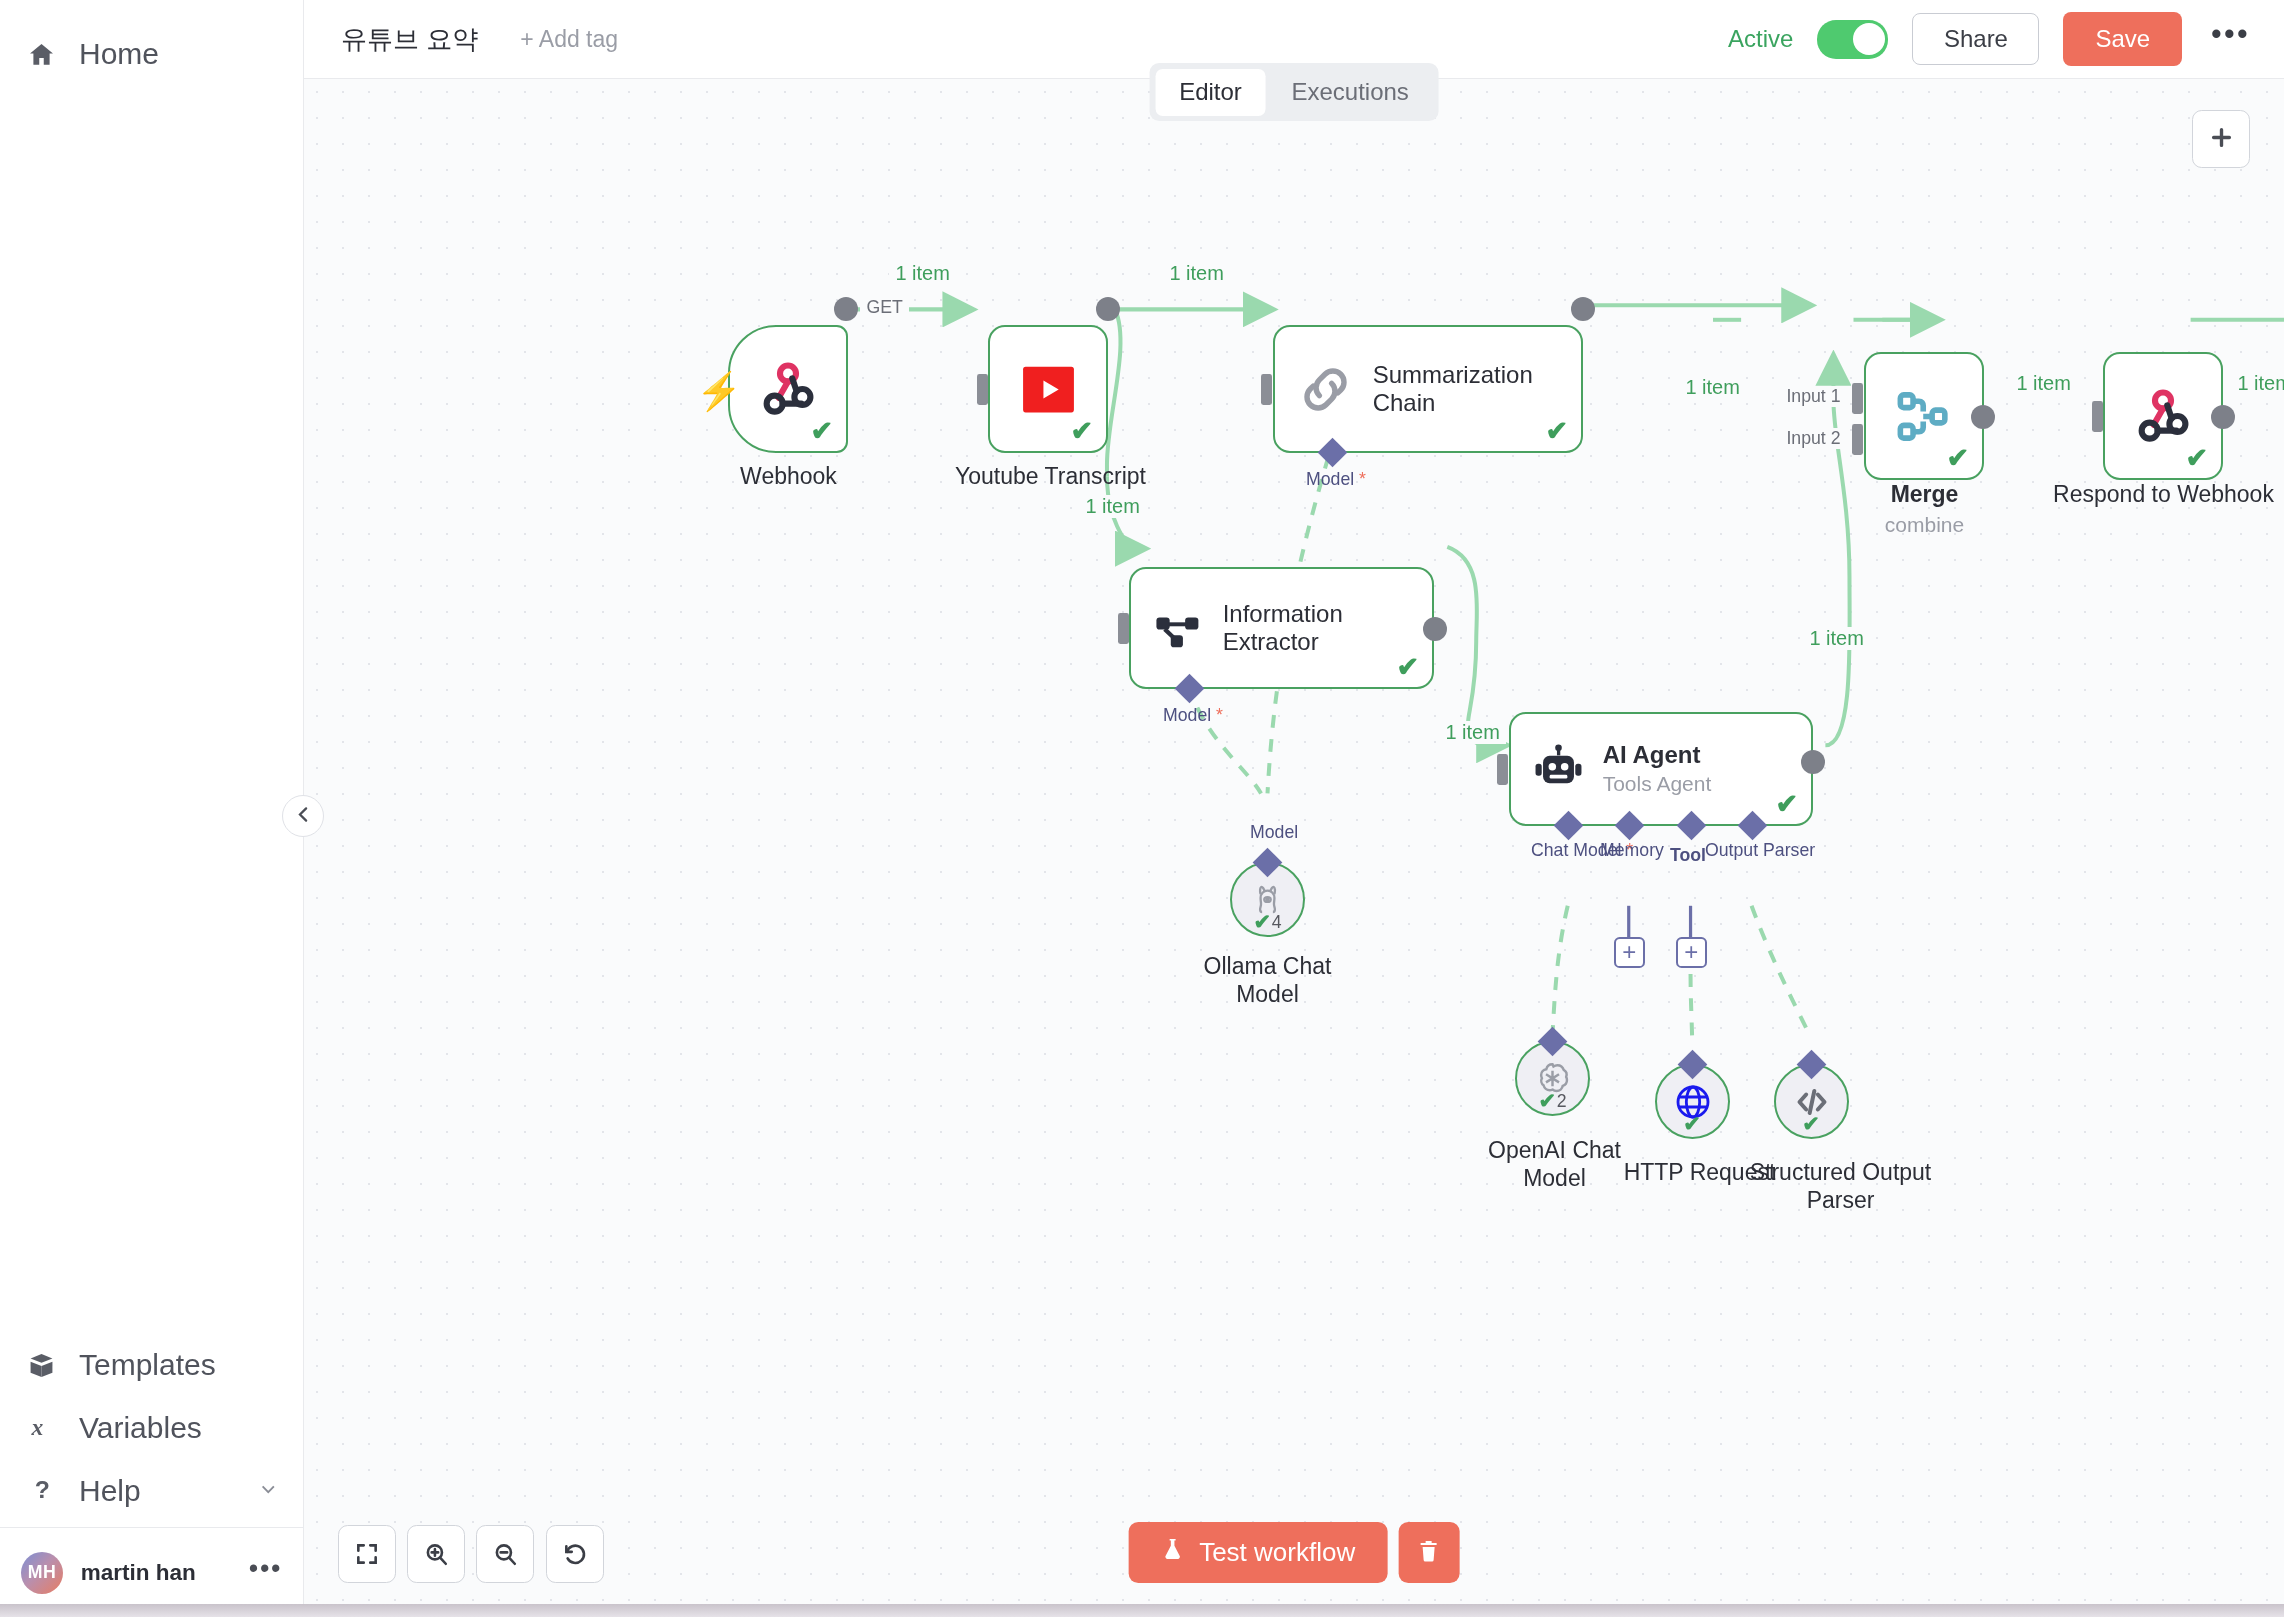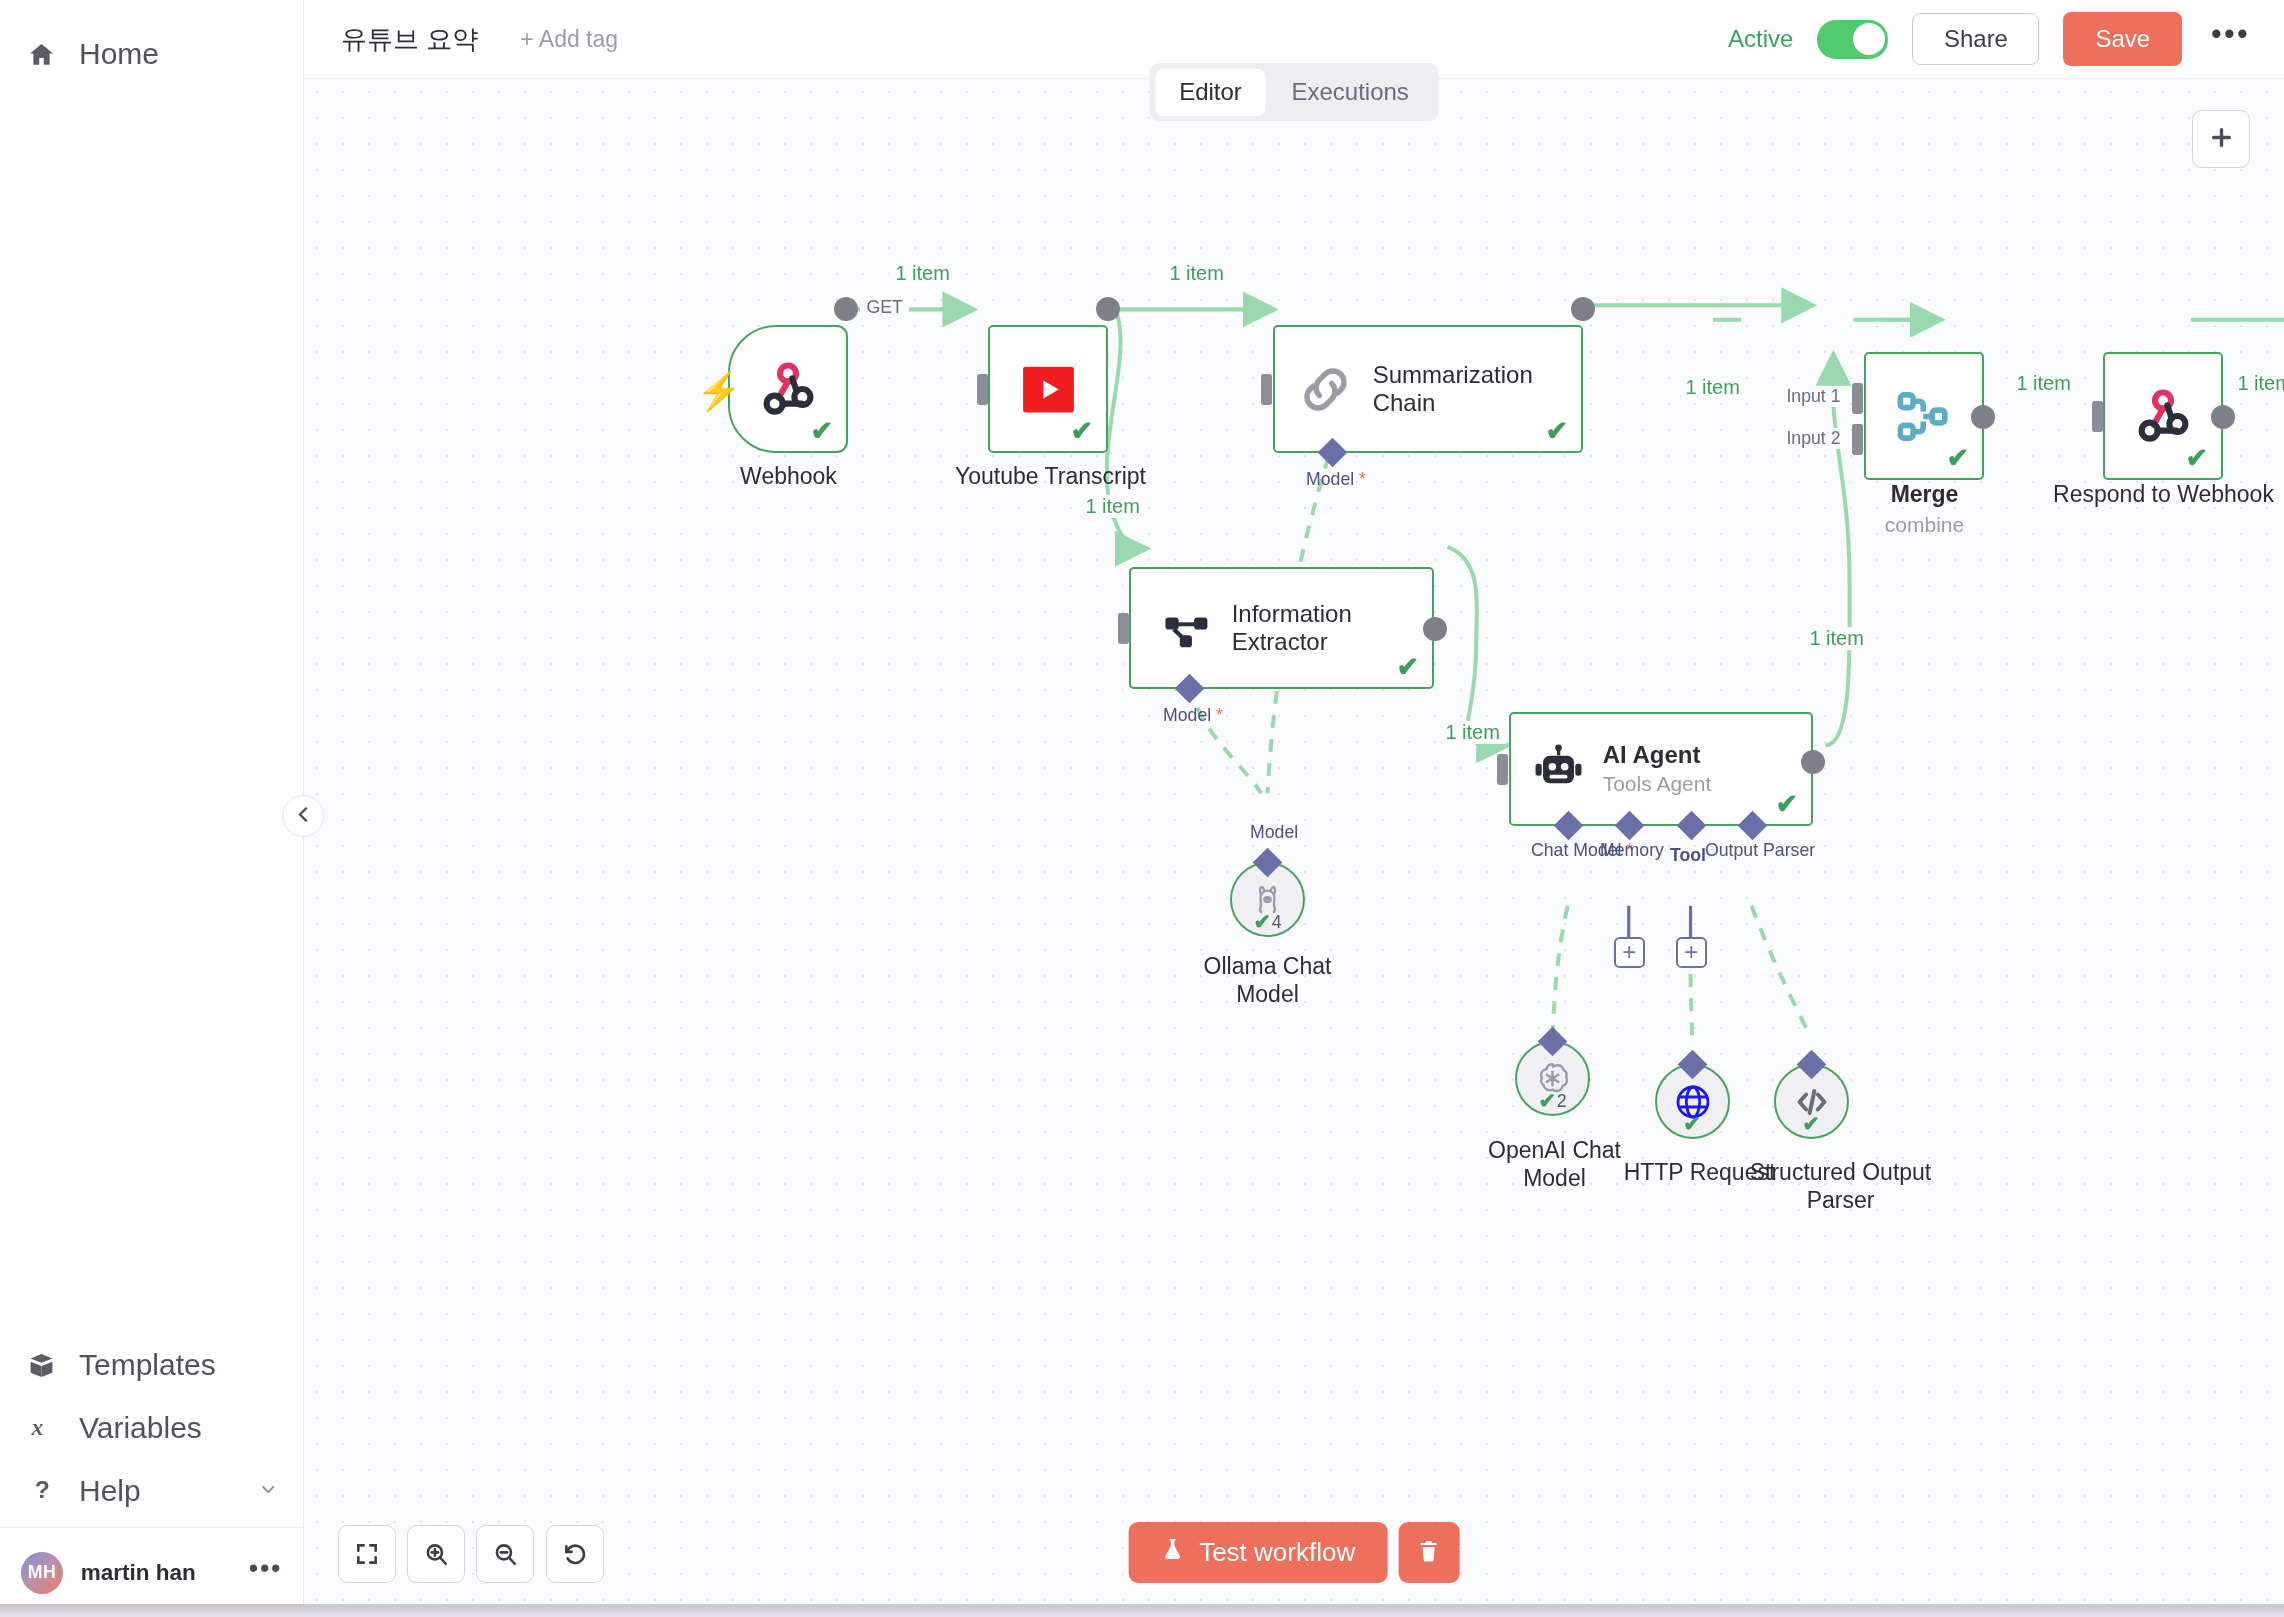--- a/index.html
+++ b/index.html
@@ -113,21 +113,21 @@
     position: absolute; top: 30.5px; right: 34px;
     width: 58px; height: 58px; border-radius: 9.6px;
     background: #fff; border: 1.6px solid #d2d5db;
     display: flex; align-items: center; justify-content: center;
     cursor: pointer; z-index: 12;
   }
 
   
   .node {
     position: absolute; background: #fff;
-    border: 2.4px solid #49a160; border-radius: 5px;
+    border: 2.4px solid #49a160; border-radius: 17px;
     display: flex; align-items: center; z-index: 6; cursor: pointer;
   }
   .node.trigger { border-radius: 48px 11.2px 11.2px 48px; }
   .node-inner { display: flex; align-items: center; gap: 17.7px; padding: 0 21px; width: 100%; }
   .node-icon { display: flex; align-items: center; justify-content: center; flex: 0 0 auto; }
   .node-title { font-size: 24px; color: #2c2e36; line-height: 1.18; }
   .node-sub { font-size: 21px; color: #9a9da6; line-height: 1.18; }
   .node-check {
     position: absolute; right: 13px; bottom: 6.4px;
     color: #3f9e5c; font-size: 27px; font-weight: 700; line-height: 1;
@@ -456,21 +456,21 @@
             </svg>
           </span>
         </div>
         <span class="node-check">✔</span>
       </div>
       <span class="port-in" style="left:1788px; top:322px;"></span>
       <span class="port-out" style="left:1907px; top:326px;"></span>
       <span class="node-label" style="left:1747px; top:402px; width:225px;">Respond to Webhook</span>
       <span class="conn-label" style="left:1927px; top:293px;">1 item</span>
 
-      <div class="node" style="left:825px; top:488px; width:305px; height:122px;padding-left:9px;">
+      <div class="node" style="left:825px; top:488px; width:305px; height:122px;">
         <div class="node-inner">
           <span class="node-icon">
             <svg width="53" height="53" viewBox="0 0 24 24" fill="#2b2f3c">
               <rect x="2" y="7" width="6" height="5.5" rx="1.4"></rect>
               <rect x="15" y="7" width="6" height="5.5" rx="1.4"></rect>
               <rect x="8.5" y="15" width="5.5" height="5.5" rx="1.4"></rect>
               <path d="M7.5 9.2 H16 v1.8 H7.5z"></path>
               <path d="M6.4 11.6 L10.6 15.6 L9.3 17 L5.1 13z"></path>
             </svg>
           </span>

